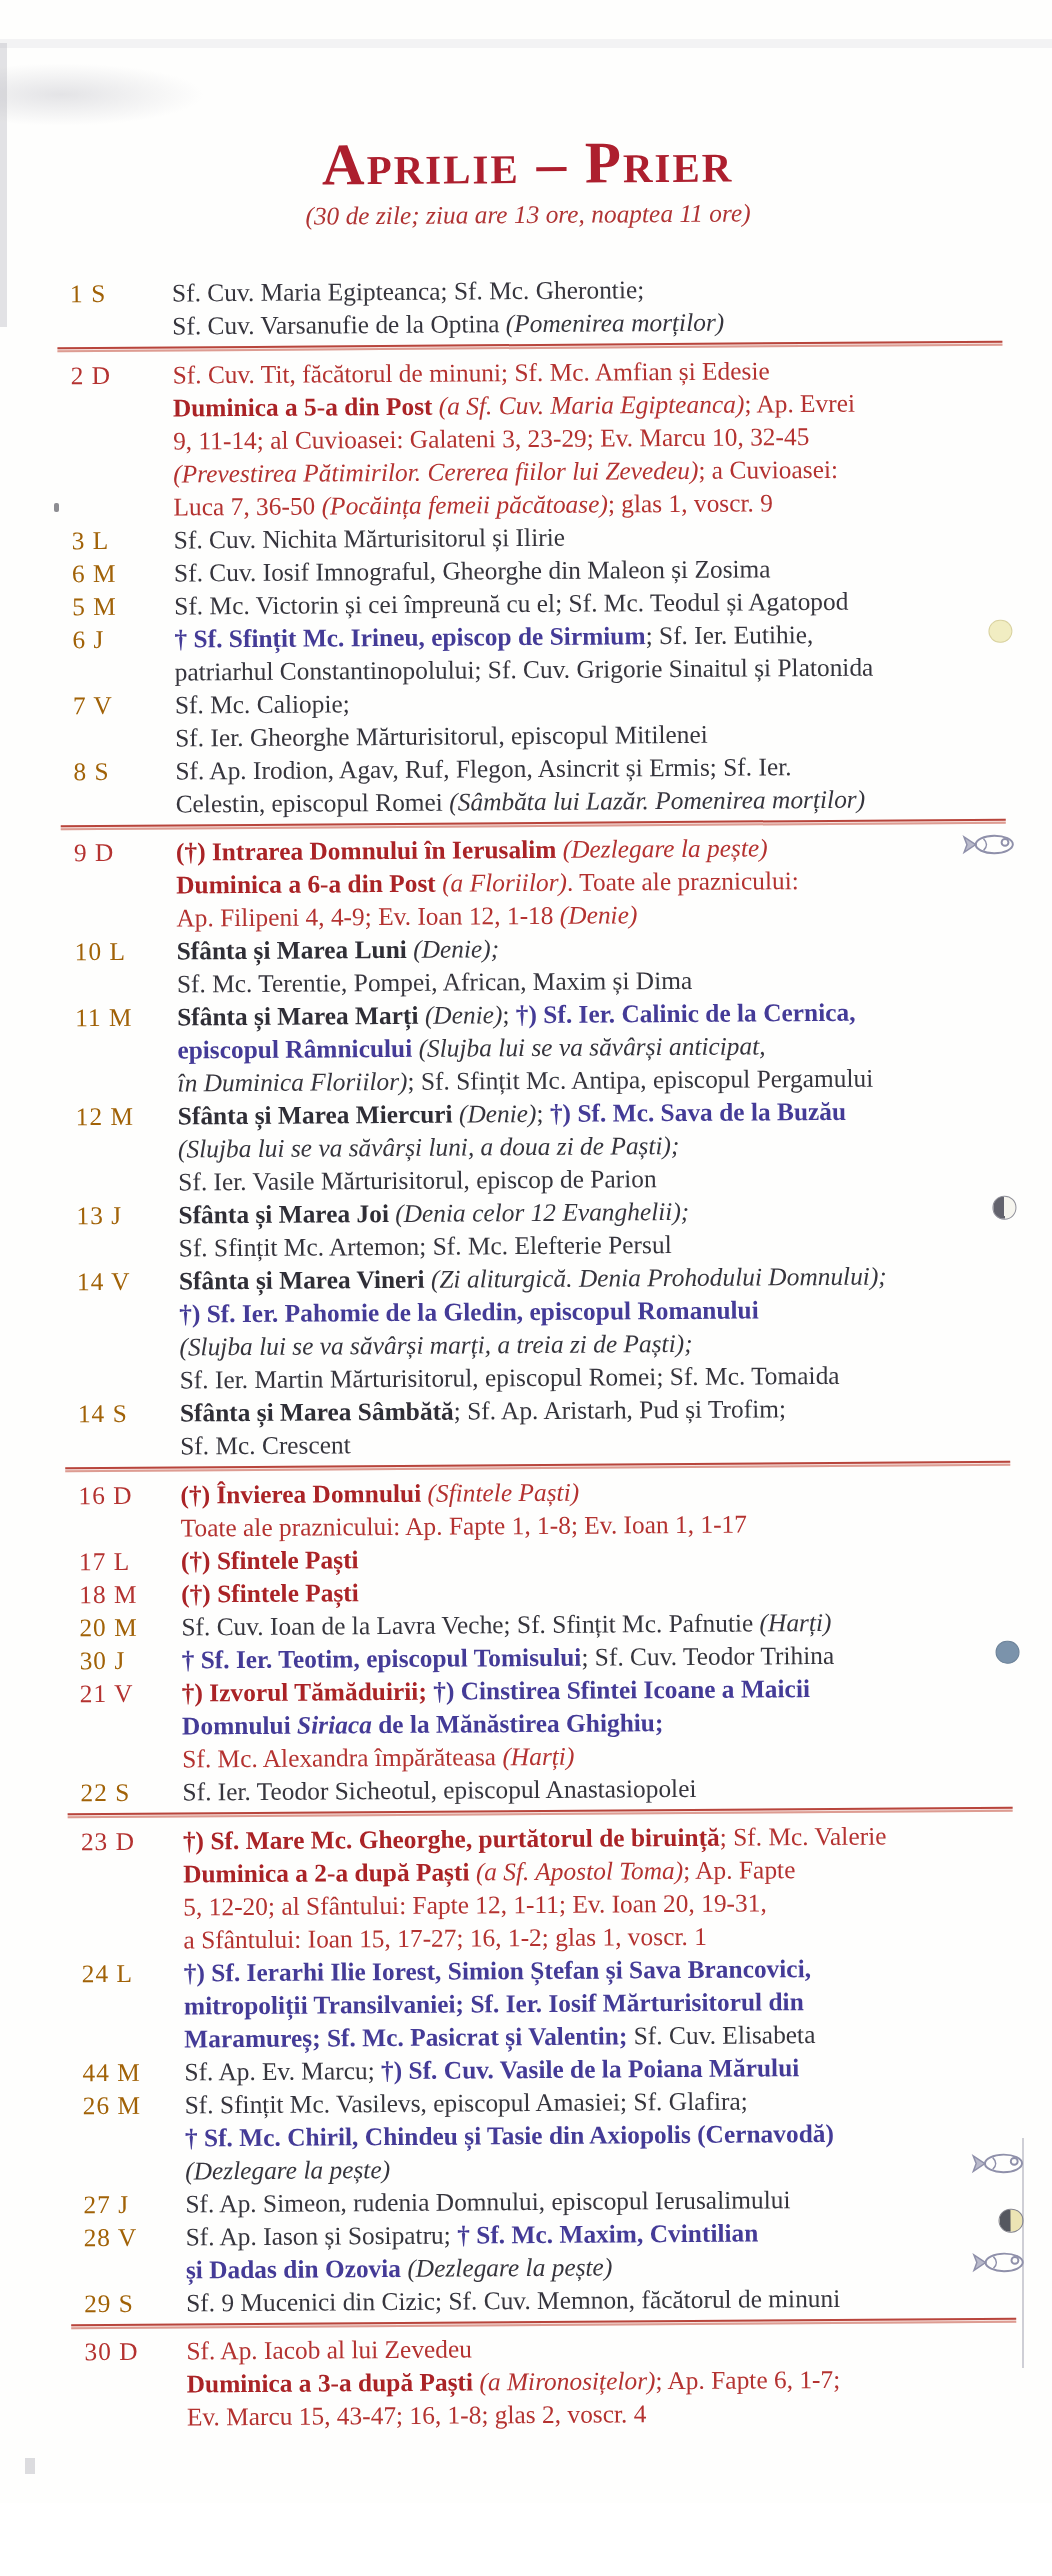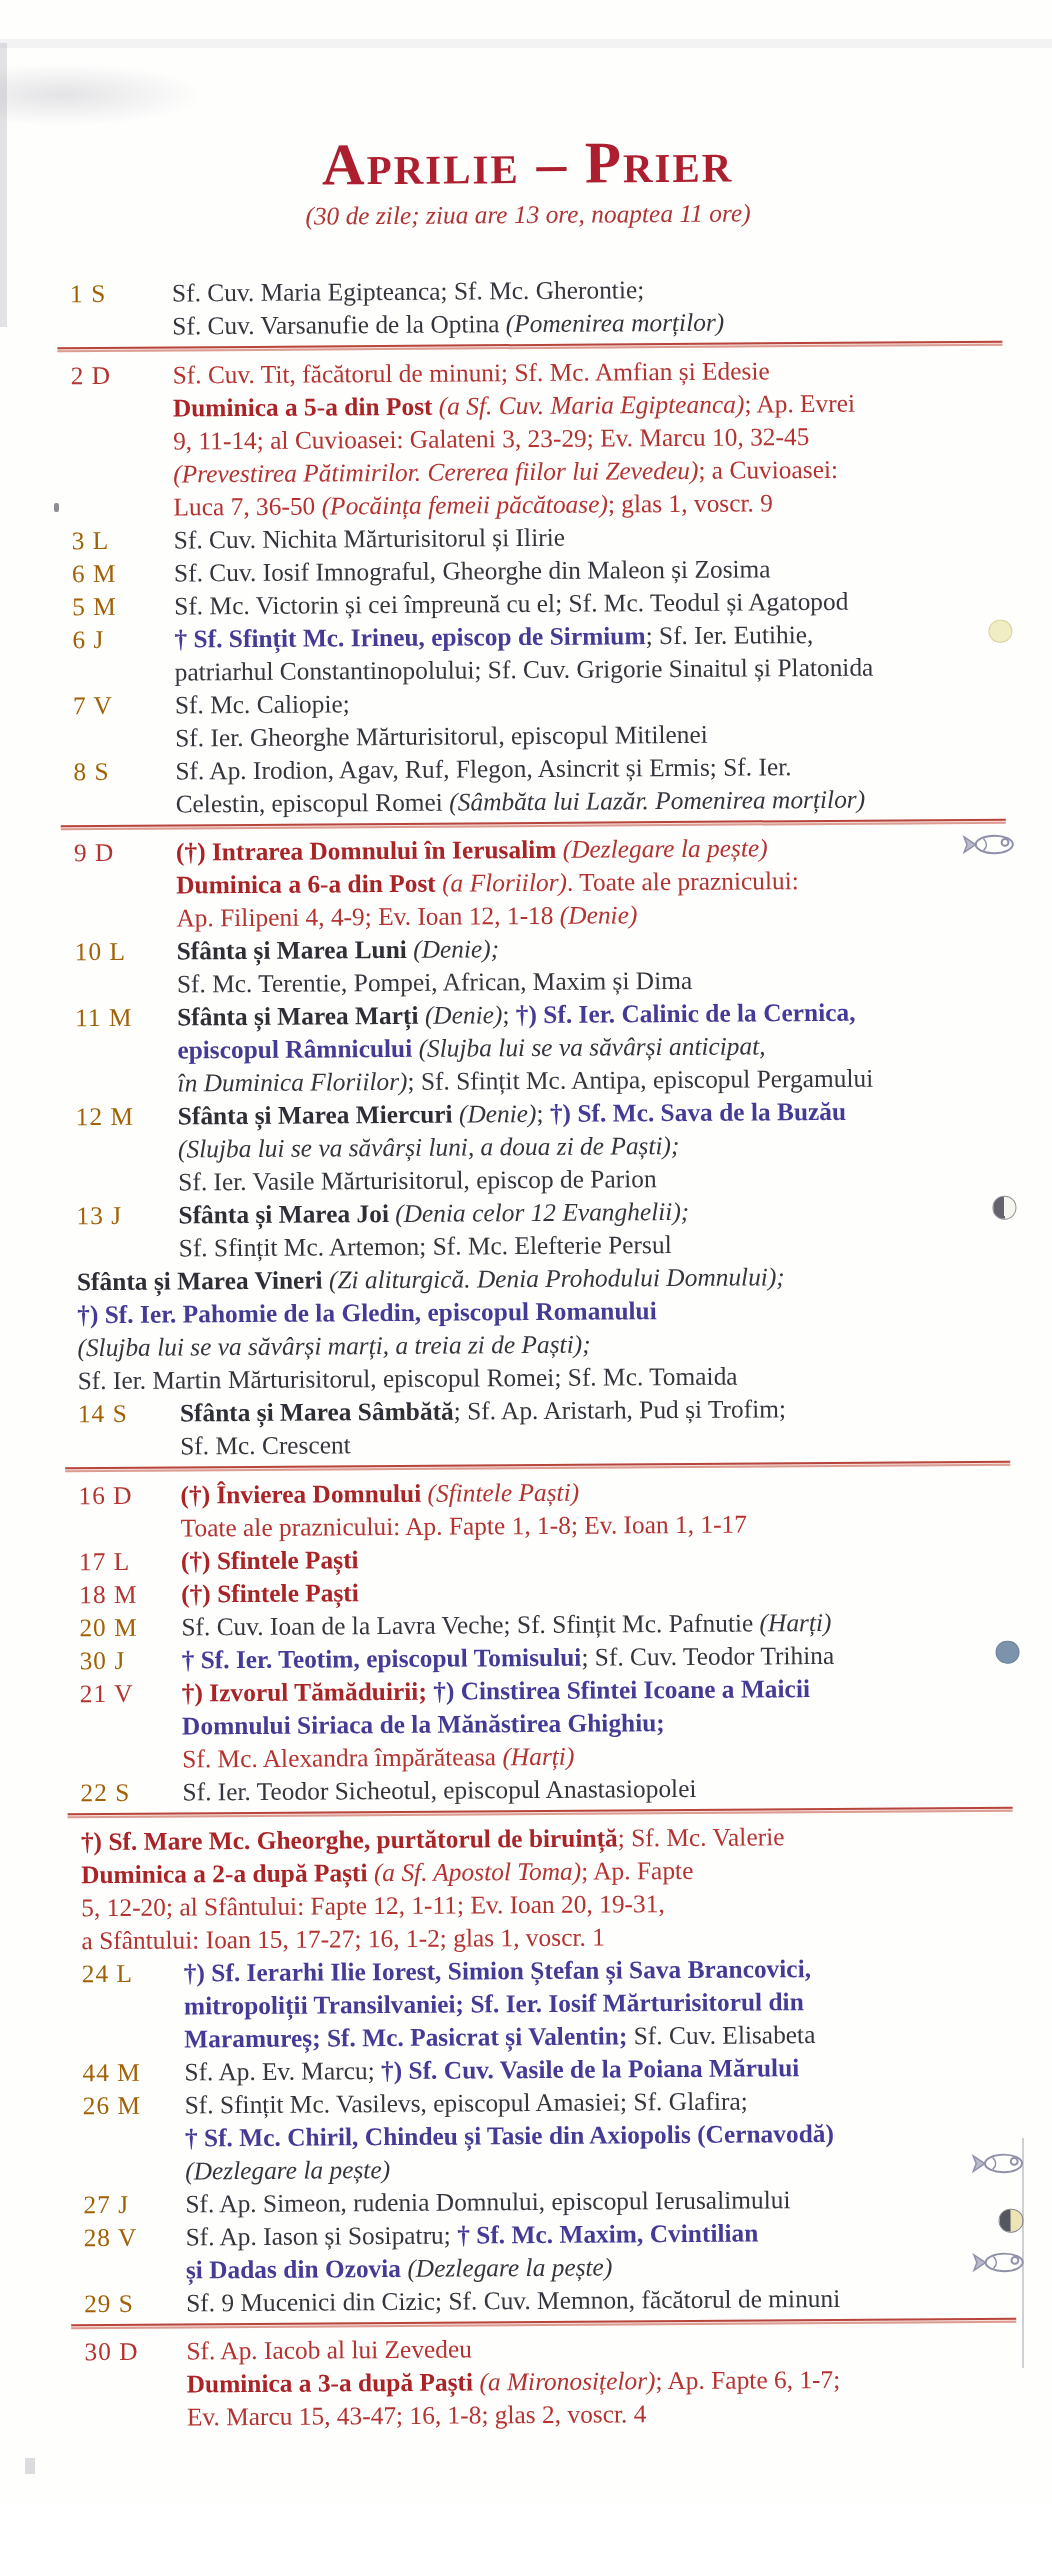--- a/index.html
+++ b/index.html
@@ -50,21 +50,21 @@
   .day-label.red { color: #b43230; }
   .day-lines { flex: 1; position: relative; }
   .line { position: relative; font-size: 25.4px; line-height: 33px; white-space: nowrap; }
   .run.k  { color: #36353d; }
   .run.ki { color: #36353d; font-style: italic; }
   .run.kb { color: #2f2e36; font-weight: bold; }
   .run.r  { color: #b43230; }
   .run.ri { color: #b43230; font-style: italic; }
   .run.rb { color: #aa2326; font-weight: bold; }
   .run.p  { color: #443b97; font-weight: bold; }
-  .run.pi { color: #443b97; font-weight: bold; }
+  .run.pi { color: #443b97; font-weight: bold; font-style: italic; }
   .rule {
     margin: 3.9px 53px 6.8px 55px;
     height: 1px;
     border-top: 2.9px solid #b8453c;
     border-bottom: 2px solid #dd9c92;
     background: #f7e4e0;
   }
   .icon { position: absolute; top: 2.9px; right: -3.9px; }
   .icon.fish { width: 57px; height: 25.4px; right: -7.8px; top: 2px; }
   .icon.moon-full          { width:21.5px;height:21.5px;border-radius:50%; background: #f1edc2; border: 1px solid #d9d2a0; }
@@ -204,20 +204,21 @@
           </div>
   </div>
         <div class="day-row">
     <div class="day-label">13 J</div>
     <div class="day-lines">
             <div class="line"><span class="run kb">Sfânta și Marea Joi </span><span class="run ki">(Denia celor 12 Evanghelii);</span><span class="icon moon-last-quarter"></span></div>
             <div class="line"><span class="run k">Sf. Sfințit Mc. Artemon; Sf. Mc. Elefterie Persul</span></div>
           </div>
   </div>
         <div class="day-row">
+    <div class="day-label">14 V</div>
     <div class="day-lines">
             <div class="line"><span class="run kb">Sfânta și Marea Vineri </span><span class="run ki">(Zi aliturgică. Denia Prohodului Domnului);</span></div>
             <div class="line"><span class="run p">†) Sf. Ier. Pahomie de la Gledin, episcopul Romanului</span></div>
             <div class="line"><span class="run ki">(Slujba lui se va săvârși marți, a treia zi de Paști);</span></div>
             <div class="line"><span class="run k">Sf. Ier. Martin Mărturisitorul, episcopul Romei; Sf. Mc. Tomaida</span></div>
           </div>
   </div>
         <div class="day-row">
     <div class="day-label">14 S</div>
     <div class="day-lines">
@@ -266,20 +267,21 @@
           </div>
   </div>
         <div class="day-row">
     <div class="day-label">22 S</div>
     <div class="day-lines">
             <div class="line"><span class="run k">Sf. Ier. Teodor Sicheotul, episcopul Anastasiopolei</span></div>
           </div>
   </div>
         <div class="rule"></div>
         <div class="day-row">
+    <div class="day-label red">23 D</div>
     <div class="day-lines">
             <div class="line"><span class="run rb">†) Sf. Mare Mc. Gheorghe, purtătorul de biruință</span><span class="run r">; Sf. Mc. Valerie</span></div>
             <div class="line"><span class="run rb">Duminica a 2-a după Paști </span><span class="run ri">(a Sf. Apostol Toma)</span><span class="run r">; Ap. Fapte</span></div>
             <div class="line"><span class="run r">5, 12-20; al Sfântului: Fapte 12, 1-11; Ev. Ioan 20, 19-31,</span></div>
             <div class="line"><span class="run r">a Sfântului: Ioan 15, 17-27; 16, 1-2; glas 1, voscr. 1</span></div>
           </div>
   </div>
         <div class="day-row">
     <div class="day-label">24 L</div>
     <div class="day-lines">

